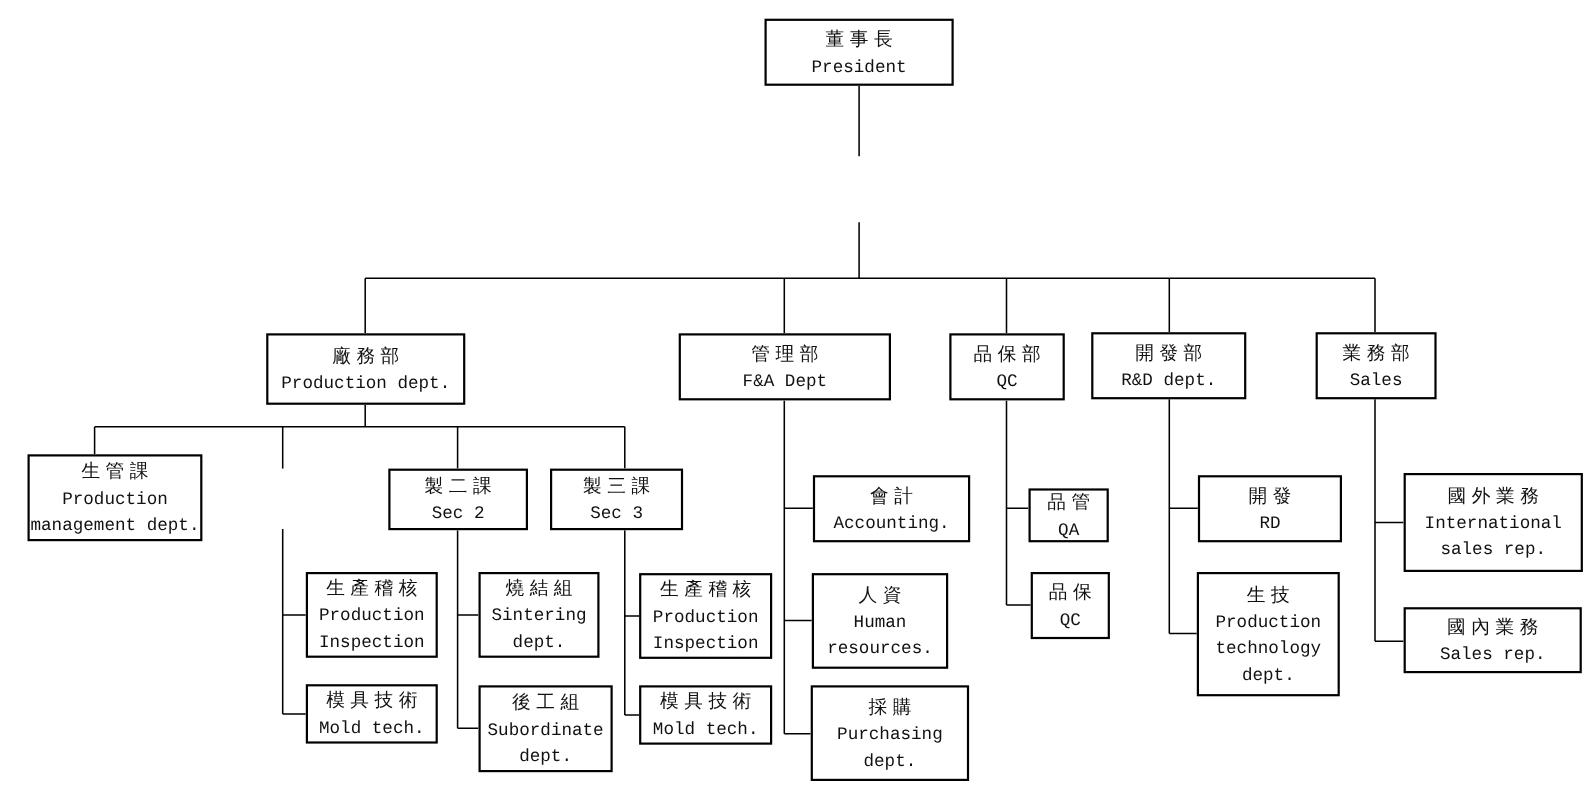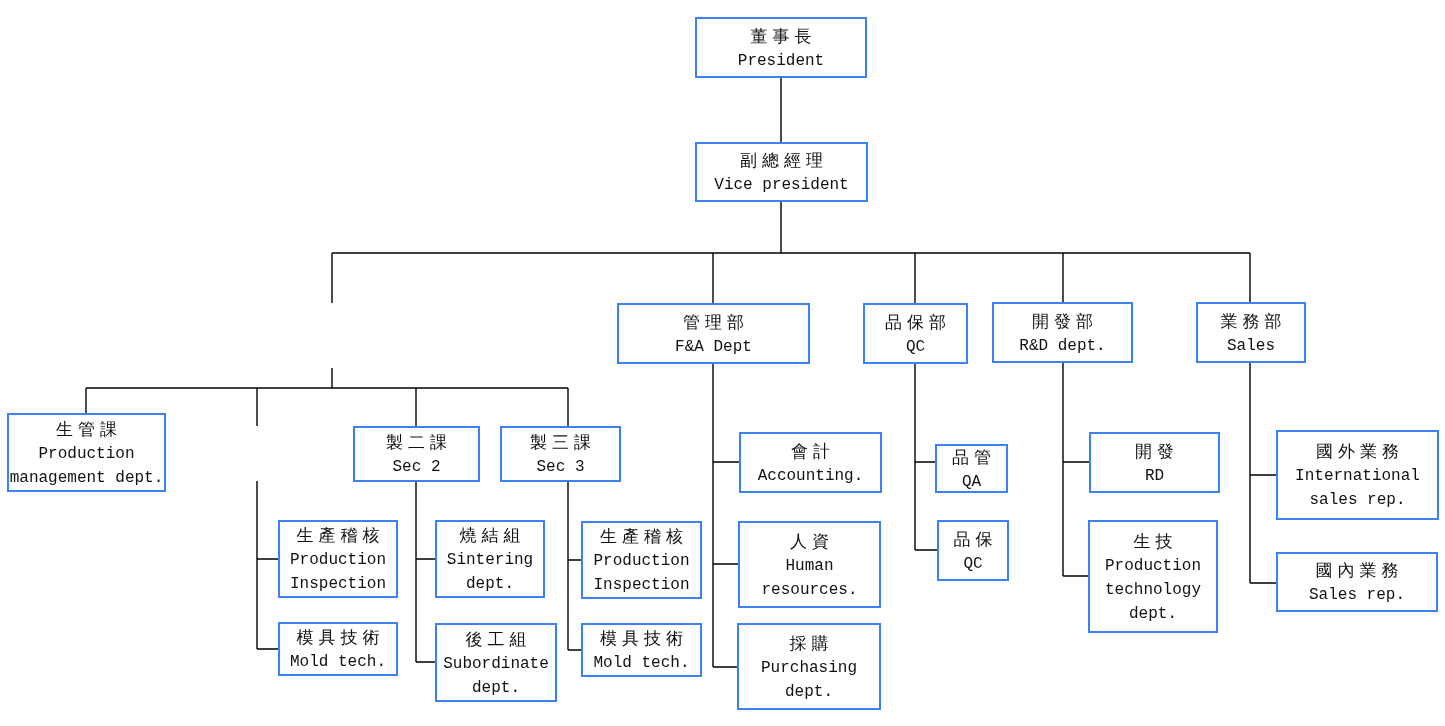--- a/index.html
+++ b/index.html
@@ -8,21 +8,21 @@
     width:1445px; height:726px;
     background:#ffffff;
     font-family:"Liberation Mono","DejaVu Sans Mono",monospace;
     color:#111111;
     overflow:hidden;
   }
   #wires { position:absolute; left:0; top:0; width:1445px; height:726px; }
   .node {
     position:absolute;
     background:#ffffff;
-    border:2px solid #3b82f6;
+    border:2px solid #000000;
     box-sizing:border-box;
     display:flex;
     flex-direction:column;
     align-items:center;
     justify-content:center;
     text-align:center;
   }
   .zh {
     font-family:"DejaVu Sans","Liberation Sans",sans-serif;
     font-size:17px;
@@ -65,25 +65,25 @@
     <path d="M915 364 V550 M915 462 H935 M915 550 H937"></path>
     <path d="M1063 362 V576 M1063 462 H1089 M1063 576 H1088"></path>
     <path d="M1250 362 V583 M1250 475 H1276 M1250 583 H1276"></path>
   </svg>
 
   <div class="node" style="left:695px;top:17px;width:172px;height:61px">
     <div class="zh">董事長</div>
     <div class="en">President</div>
   </div>
 
-  <div class="node" style="left:695px;top:142px;width:173px;height:60px">
-    <div class="zh">副總經理</div>
-    <div class="en">Vice president</div>
-  </div>
-
+
+  <div class="node" style="left:242px;top:303px;width:181px;height:65px">
+    <div class="zh">廠務部</div>
+    <div class="en">Production dept.</div>
+  </div>
 
   <div class="node" style="left:617px;top:303px;width:193px;height:61px">
     <div class="zh">管理部</div>
     <div class="en">F&amp;A Dept</div>
   </div>
 
   <div class="node" style="left:863px;top:303px;width:105px;height:61px">
     <div class="zh">品保部</div>
     <div class="en">QC</div>
   </div>
@@ -91,21 +91,21 @@
   <div class="node" style="left:992px;top:302px;width:141px;height:61px">
     <div class="zh">開發部</div>
     <div class="en">R&amp;D dept.</div>
   </div>
 
   <div class="node" style="left:1196px;top:302px;width:110px;height:61px">
     <div class="zh">業務部</div>
     <div class="en">Sales</div>
   </div>
 
-  <div class="node" style="left:7px;top:413px;width:159px;height:79px">
+  <div class="node" style="left:25px;top:413px;width:159px;height:79px">
     <div class="zh">生管課</div>
     <div class="en">Production
 management dept.</div>
   </div>
 
 
   <div class="node" style="left:353px;top:426px;width:127px;height:56px">
     <div class="zh">製二課</div>
     <div class="en">Sec 2</div>
   </div>
@@ -147,21 +147,21 @@
   <div class="node" style="left:581px;top:623px;width:121px;height:54px">
     <div class="zh">模具技術</div>
     <div class="en">Mold tech.</div>
   </div>
 
   <div class="node" style="left:739px;top:432px;width:143px;height:61px">
     <div class="zh">會計</div>
     <div class="en">Accounting.</div>
   </div>
 
-  <div class="node" style="left:738px;top:521px;width:143px;height:87px">
+  <div class="node" style="left:738px;top:521px;width:124px;height:87px">
     <div class="zh">人資</div>
     <div class="en">Human
 resources.</div>
   </div>
 
   <div class="node" style="left:737px;top:623px;width:144px;height:87px">
     <div class="zh">採購</div>
     <div class="en">Purchasing
 dept.</div>
   </div>

